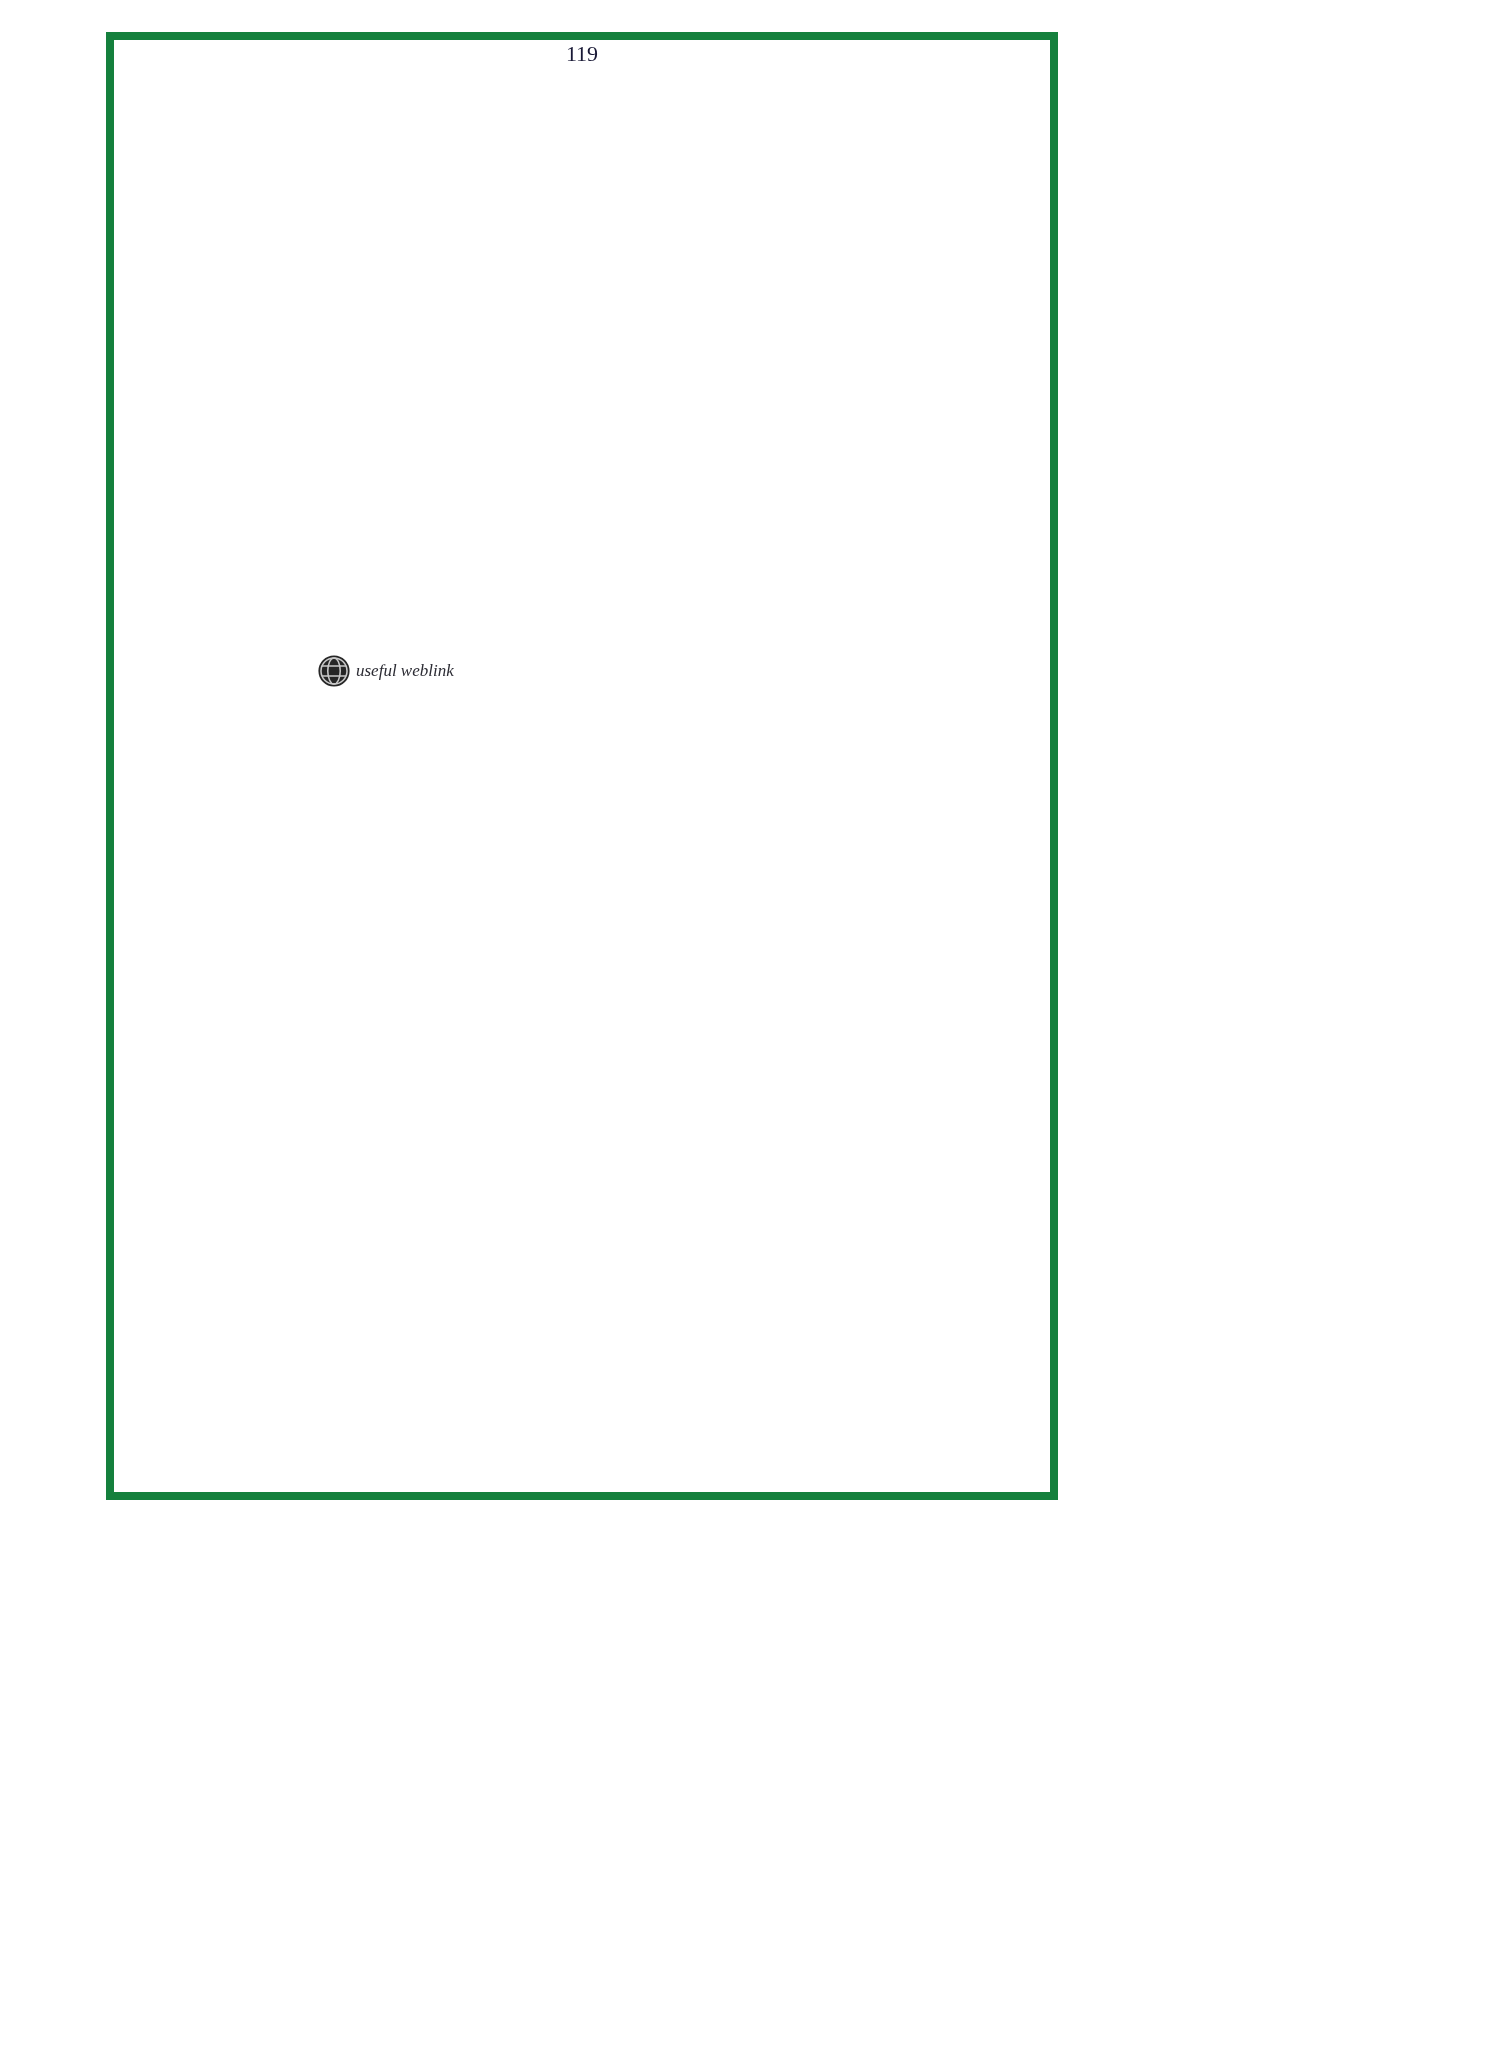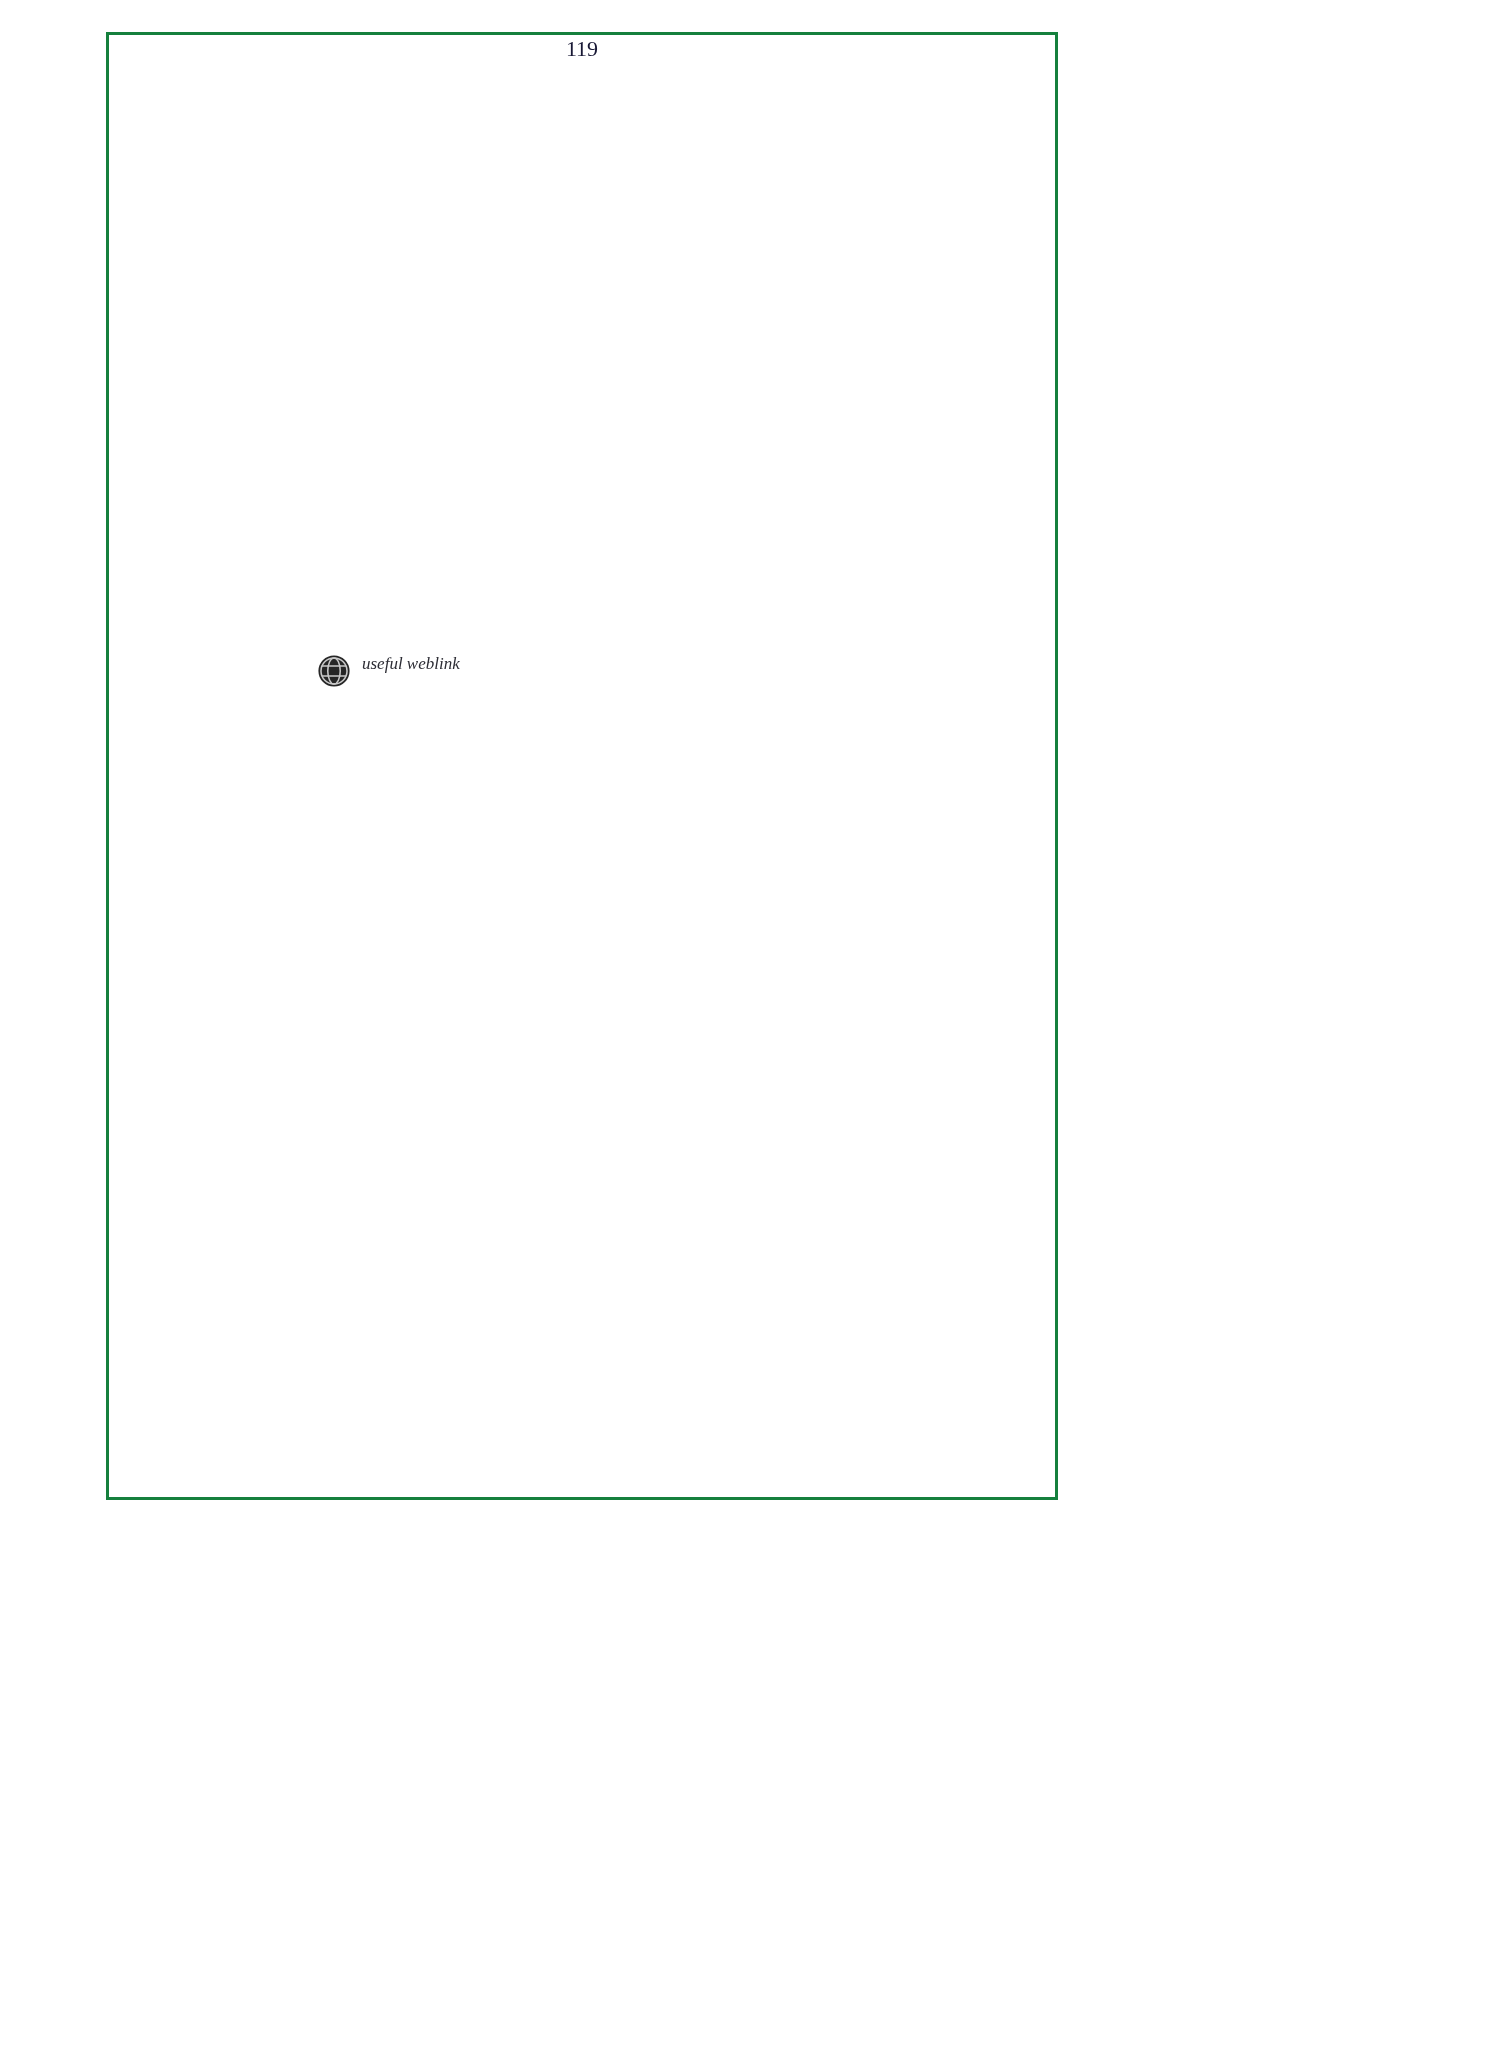--- a/index.html
+++ b/index.html
@@ -56,21 +56,21 @@
     font-weight: bold;
     font-size: 22px;
     position: relative;
   }
   td.qtype {
     border: 2px solid #54c2e8;
     background: #ffffff;
     font-size: 24px;
   }
   td.page {
-    border: 3px solid #15803d;
+    border: 8px solid #15803d;
     background: #ffffff;
     font-size: 22px;
   }
   td.marks {
     border: 2px solid #54c2e8;
     background: #ffffff;
     white-space: nowrap;
   }
   td.section-header {
     border: 2px solid #54c2e8;
@@ -94,22 +94,22 @@
     font-weight: bold;
     font-size: 22px;
     vertical-align: middle;
   }
   .weblink {
     position: absolute;
     left: calc(100% - 22px);
     top: 50%;
     transform: translateY(-50%);
     display: inline-flex;
-    align-items: flex-start;
-    gap: 11px;
+    align-items: center;
+    gap: 5px;
     z-index: 4;
     white-space: nowrap;
     pointer-events: auto;
   }
   .weblink svg {
     display: block;
   }
   .weblink-label {
     font-style: italic;
     font-weight: normal;

